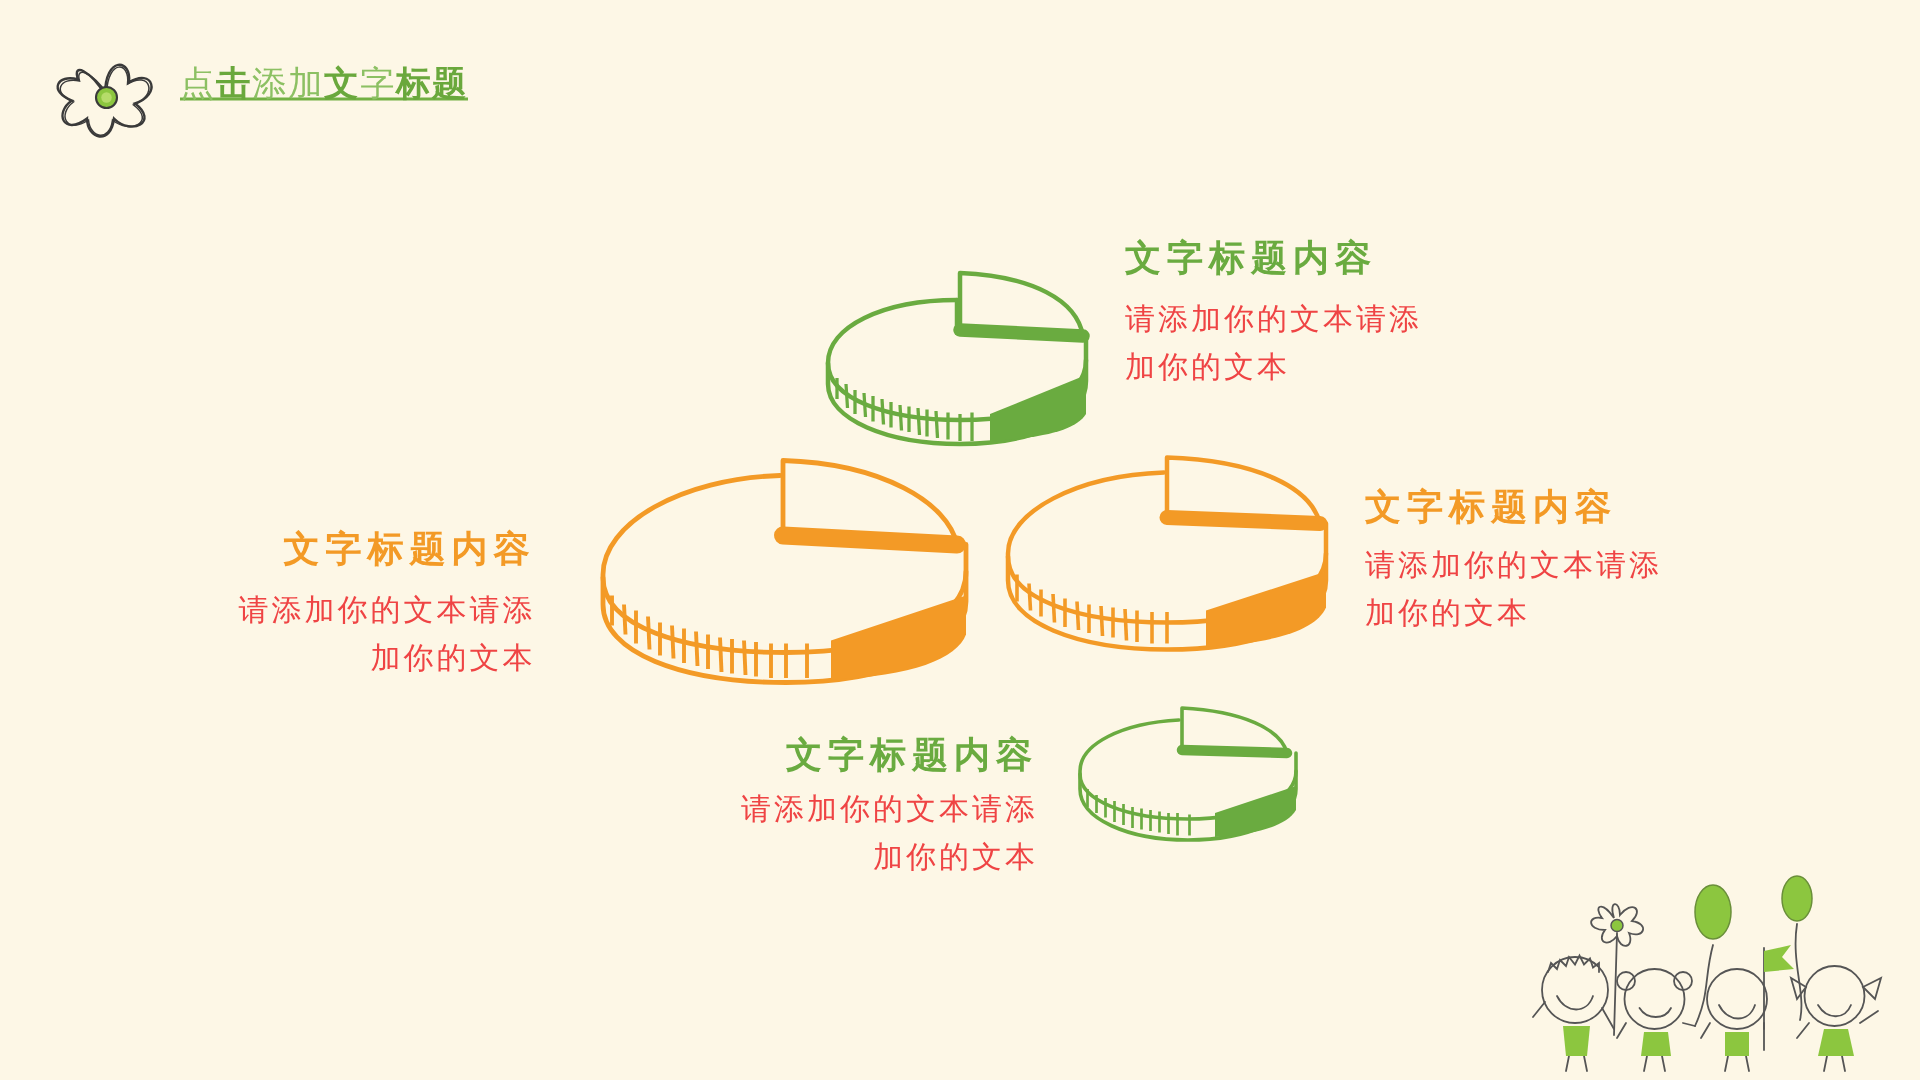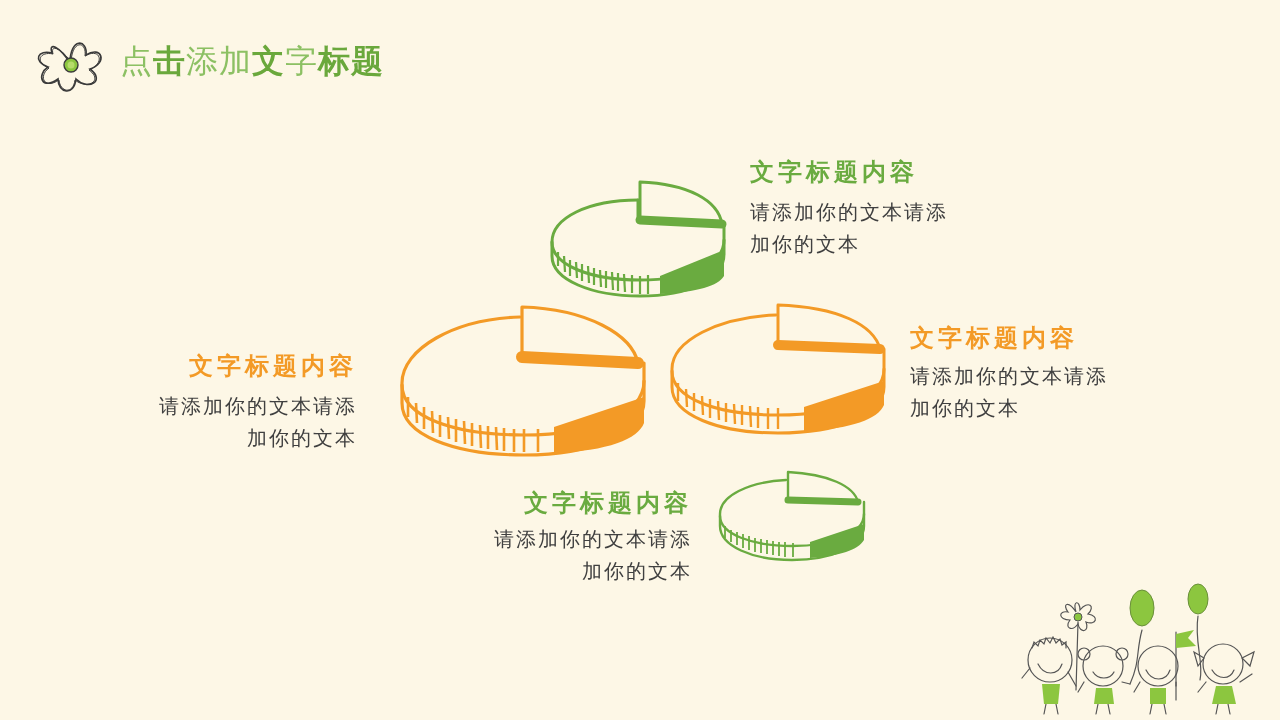--- a/index.html
+++ b/index.html
@@ -3,30 +3,30 @@
 <meta charset="utf-8">
 <style>
   html, body { margin:0; padding:0; }
   body {
     width:1280px; height:720px; overflow:hidden; position:relative;
     background:#fdf7e6;
     font-family:"DejaVu Sans", sans-serif;
   }
   .abs { position:absolute; }
   .title {
-    left:120px; top:40px; font-size:32px; color:#72b043;
-    letter-spacing:1px; white-space:nowrap;
+    left:120px; top:40px; font-size:23px; color:#72b043;
+    letter-spacing:1px; white-space:nowrap;text-decoration:underline;
   }
   .title span.b { font-weight:bold; color:#6aa83c; }
   .title span.l { font-weight:normal; color:#8cc063; }
   .heading {
     font-size:24px; font-weight:bold; letter-spacing:4px; white-space:nowrap;
   }
   .body {
-    font-size:20px; color:#404040; line-height:32px; letter-spacing:2px; white-space:nowrap;
+    font-size:20px; color:#ef4444; line-height:32px; letter-spacing:2px; white-space:nowrap;
   }
   .green { color:#6aab40; }
   .orange { color:#f39a26; }
   .right { text-align:right; }
   svg { position:absolute; overflow:visible; }
 </style>
 </head>
 <body>
 
 <svg style="left:30px;top:35px;" width="80" height="64" viewBox="0 0 80 64">

